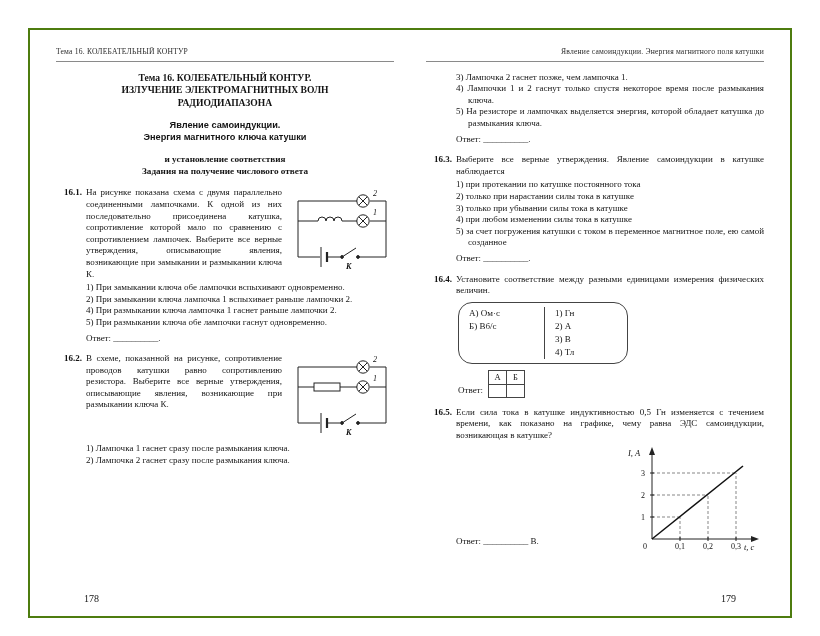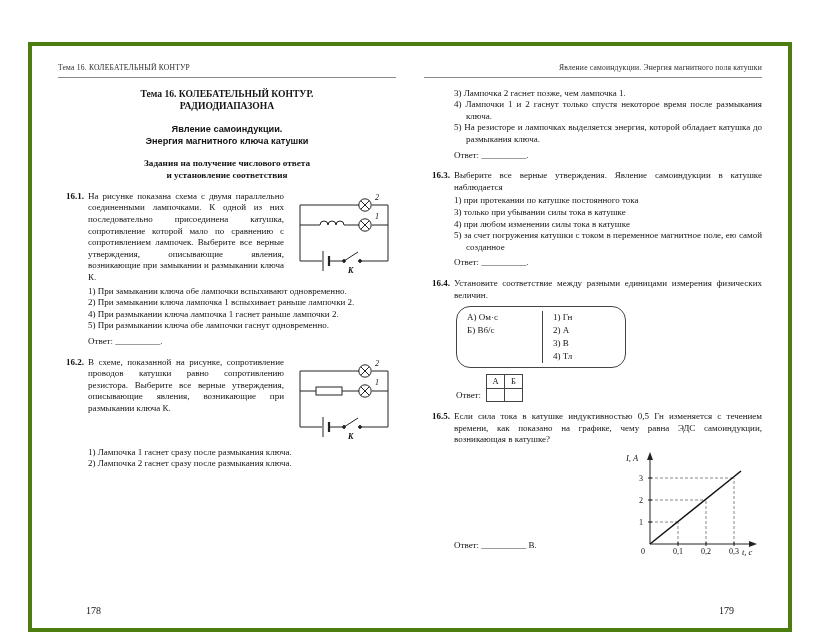--- a/index.html
+++ b/index.html
@@ -1,17 +1,17 @@
 <!DOCTYPE html>
 <html><head>
 <meta charset="utf-8">
 <style>
   * { margin:0; padding:0; box-sizing:border-box; }
   html,body { width:820px; height:636px; background:#ffffff; font-family:"Liberation Serif",serif; color:#141414; }
-  .spread { position:absolute; left:28px; top:28px; width:764px; height:590px; border:4px solid #4d7c0f; background:#fff;margin-top:14px; }
+  .spread { position:absolute; left:28px; top:28px; width:764px; height:590px; border:2px solid #4d7c0f; background:#fff; }
   .col { position:absolute; top:16px; width:338px; font-size:9px; line-height:11.6px; }
   .col-left { left:26px; }
   .col-right { right:26px; }
   .running-head { font-size:7.6px; color:#2a2a2a; padding-bottom:3px; border-bottom:1px solid #8a8a8a; margin-bottom:10px; letter-spacing:0.2px; }
   .rh-right { text-align:right; }
   .chapter-title { font-family:Liberation Serif, serif; font-weight:bold; font-size:9.6px; line-height:12.6px; text-align:center; margin:2px 10px 0; }
   .subtitle { font-family:"Liberation Sans",sans-serif; font-weight:bold; font-size:9.2px; line-height:12px; text-align:center; margin-top:10px; }
   .section-head { font-weight:bold; font-size:9.2px; line-height:12px; text-align:center; margin-top:10px; }
   .problem { position:relative; padding-left:30px; margin-top:9px; }
   .problem.first { margin-top:10px; }
@@ -40,31 +40,32 @@
 </head>
 <body>
 
 <div class="spread">
 
   <div class="col col-left">
     <div class="running-head">Тема 16. КОЛЕБАТЕЛЬНЫЙ КОНТУР</div>
 
     <div class="chapter-title">
       <div>Тема 16. КОЛЕБАТЕЛЬНЫЙ КОНТУР.</div>
+      <div>ИЗЛУЧЕНИЕ ЭЛЕКТРОМАГНИТНЫХ ВОЛН</div>
       <div>РАДИОДИАПАЗОНА</div>
     </div>
 
     <div class="subtitle">
       <div>Явление самоиндукции.</div>
       <div>Энергия магнитного ключа катушки</div>
     </div>
 
     <div class="section-head">
+      <div>и установление соответствия</div>
       <div>Задания на получение числового ответа</div>
-      <div>и установление соответствия</div>
     </div>
 
     <div class="problem first">
       <span class="pnum">16.1.</span>
       <div class="cfig">
         <svg width="104" height="86" viewBox="0 0 104 86">
           <g stroke="#222" stroke-width="1" fill="none">
             <path d="M8 14 H67"></path>
             <path d="M80 14 H96 V70"></path>
             <path d="M8 14 V70 H30"></path>
@@ -177,20 +178,21 @@
         <div class="option">5) На резисторе и лампочках выделяется энергия, которой обладает катушка до размыкания ключа.</div>
       </div>
       <div class="answer">Ответ: __________.</div>
     </div>
 
     <div class="problem">
       <span class="pnum">16.3.</span>
       <div class="ptext">Выберите все верные утверждения. Явление самоиндукции в катушке наблюдается</div>
       <div class="options">
         <div class="option">1) при протекании по катушке постоянного тока</div>
+        <div class="option">2) только при нарастании силы тока в катушке</div>
         <div class="option">3) только при убывании силы тока в катушке</div>
         <div class="option">4) при любом изменении силы тока в катушке</div>
         <div class="option">5) за счет погружения катушки с током в переменное магнитное поле, ею самой созданное</div>
       </div>
       <div class="answer">Ответ: __________.</div>
     </div>
 
     <div class="problem">
       <span class="pnum">16.4.</span>
       <div class="ptext">Установите соответствие между разными единицами измерения физических величин.</div>

